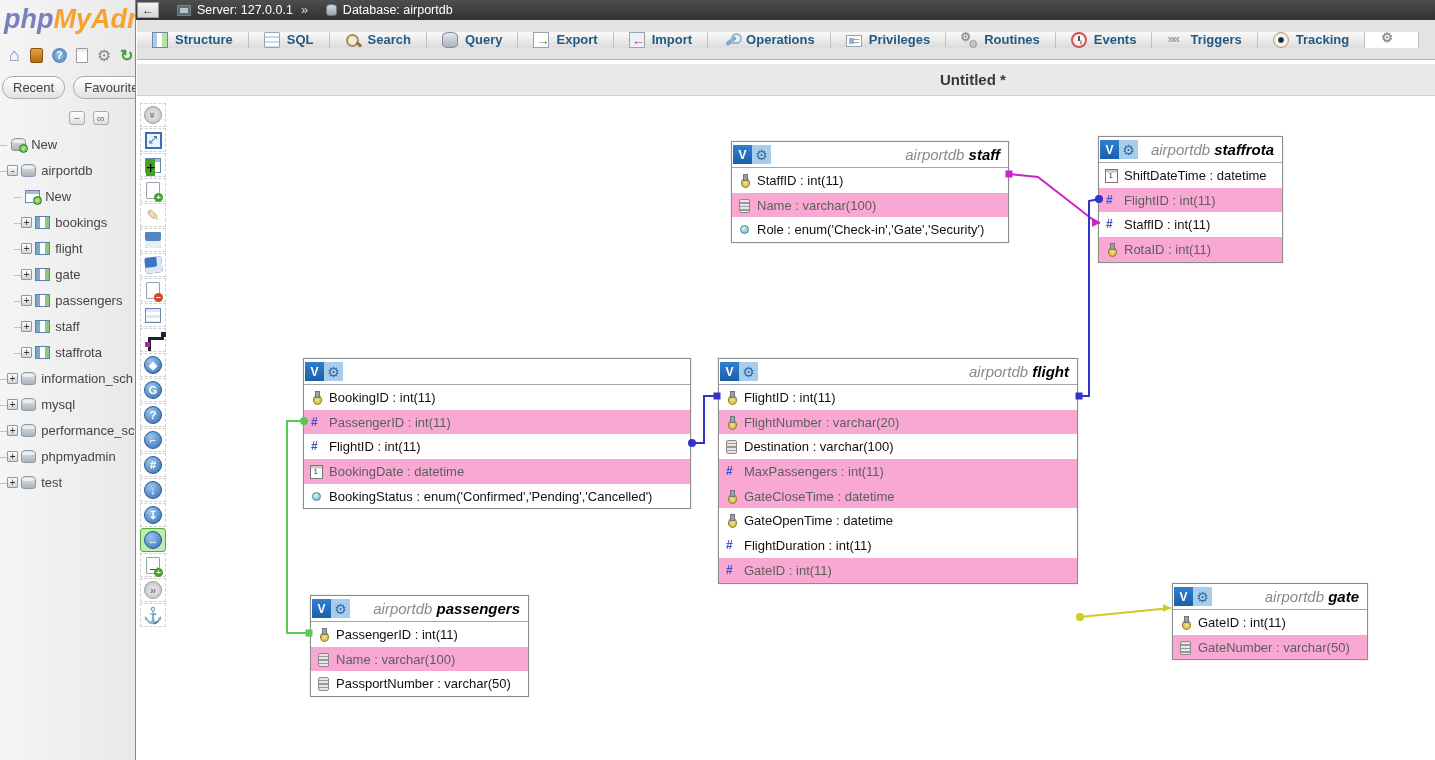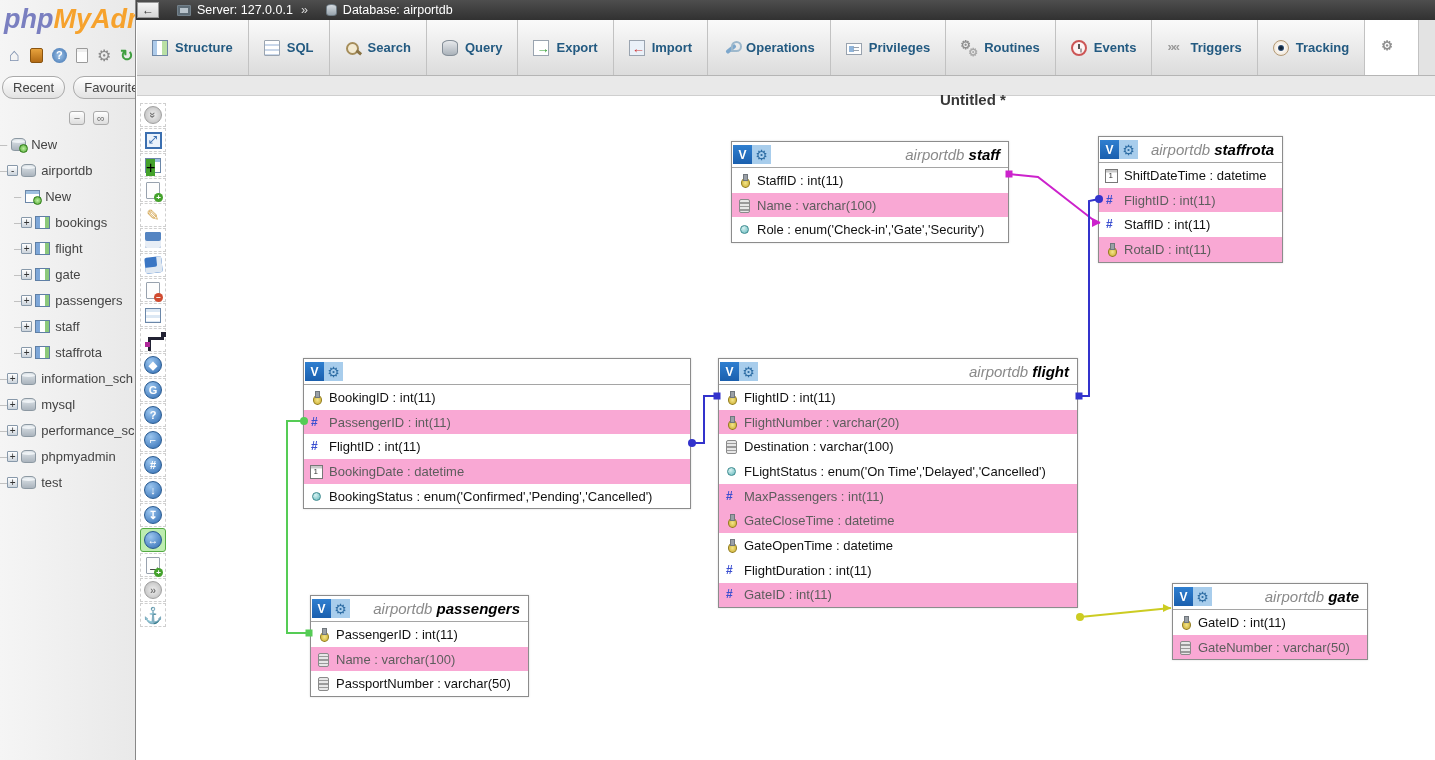--- a/index.html
+++ b/index.html
@@ -58,22 +58,22 @@
               border:1px solid #999; color:#333; font-size:12px; line-height:14px;
               text-align:center; margin:0 8px 0 1px; cursor:pointer; }
   .crumb-ico { display:inline-block; margin:0 6px 0 10px; }
   .ico-server { width:14px; height:11px; background:#b9c4cc; border:1px solid #72808a;
                 box-shadow:inset 0 0 0 2px #5e6c76; border-radius:1px; }
   .ico-dbsmall { width:11px; height:12px; background:linear-gradient(#d5dbe0,#97a3ac);
                 border-radius:5px 5px 4px 4px / 3px 3px 3px 3px; border:1px solid #6f7c85; }
   .crumb-sep { margin:0 8px; color:#ddd; }
 
   
-  #tabbar { position:absolute; left:137px; top:20px; width:1298px; height:56px;
-            background:#e3e3e3; border-bottom:1px solid #b5b5b5; display:flex; z-index:4; }
+  #tabbar { position:absolute; left:137px; top:20px; width:1298px; height:40px;
+            background:#e3e3e3; border-bottom:1px solid #b5b5b5; display:flex; z-index:4;align-items:center; }
   .tab { display:flex; align-items:center; padding:0 15px; border-right:1px solid #c2c2c2;
          background:linear-gradient(#fafafa,#dcdcdc); font-size:13px; font-weight:bold;
          color:#235a81; cursor:pointer; white-space:nowrap; }
   .tab.active { background:#fff; }
   .tabicon { display:inline-block; width:16px; height:16px; margin-right:7px; position:relative; }
   .ti-structure { border:1px solid #6f87a5; background:linear-gradient(90deg,#aecbea 32%,#ffffff 32% 66%,#b9e0a5 66%); }
   .ti-sql { border:1px solid #9aa4b0; background:repeating-linear-gradient(#ffffff 0 3px,#c9d7ea 3px 5px); border-radius:1px; }
   .ti-search { }
   .ti-search::before { content:""; position:absolute; left:1px; top:2px; width:9px; height:9px;
                        border:2px solid #a58d5a; border-radius:50%; background:#f3ead2; }
@@ -100,21 +100,21 @@
                       box-shadow:2px 4px 0 -0.5px #555; }
   .ti-triggers::before { content:"\00BB\00AB"; color:#9a9a9a; font-size:13px; letter-spacing:-2px; position:absolute; top:-1px; left:0; }
   .ti-tracking { border-radius:50%; background:radial-gradient(#fff 20%,#e8d9c4); border:1px solid #b49a76; }
   .ti-tracking::after { content:""; position:absolute; left:4.5px; top:4.5px; width:6px; height:6px;
                       background:radial-gradient(#123 25%,#4a7ab5); border-radius:50%; }
   .ti-designer::before { content:"\2699"; color:#8f8f8f; font-size:13px; position:absolute; top:-2px; left:1px; }
 
   
   #titleband { position:absolute; left:137px; top:64px; width:1298px; height:32px;
                background:#e9e9e9; border-bottom:1px solid #cfcfcf; z-index:3; }
-  #page-title { position:absolute; left:803px; top:7px; font-size:15px; font-weight:bold; color:#383838;margin-top:20px; }
+  #page-title { position:absolute; left:803px; top:7px; font-size:15px; font-weight:bold; color:#383838; }
 
   
   #canvas { position:absolute; left:137px; top:96px; width:1298px; height:664px; background:#fff; }
   #dtoolbar { position:absolute; left:3px; top:6px; width:30px; z-index:6; }
   .tool { width:26px; height:24px; margin:1px 0; border:1px dashed #cfcfcf; display:flex;
           align-items:center; justify-content:center; cursor:pointer; background:transparent; }
   .tool.selected { background:#bdedb0; border:1px solid #55aa44; border-radius:3px; }
   .tg { width:18px; height:18px; border-radius:50%; display:flex; align-items:center; justify-content:center;
         font-size:11px; font-weight:bold; color:#fff; }
   .tg-gray  { background:radial-gradient(#f0f0f0,#b9b9b9); color:#777; border:1px solid #9f9f9f; }
@@ -523,24 +523,20 @@
       <span>FlightID : int(11)</span>
     </div>
     <div class="drow alt">
       <span class="cico ci-key"></span>
       <span>FlightNumber : varchar(20)</span>
     </div>
     <div class="drow">
       <span class="cico ci-text"></span>
       <span>Destination : varchar(100)</span>
     </div>
-    <div class="drow">
-      <span class="cico ci-enum"></span>
-      <span>FLightStatus : enum('On Time','Delayed','Cancelled')</span>
-    </div>
     <div class="drow alt">
       <span class="cico ci-num"></span>
       <span>MaxPassengers : int(11)</span>
     </div>
     <div class="drow alt">
       <span class="cico ci-key"></span>
       <span>GateCloseTime : datetime</span>
     </div>
     <div class="drow">
       <span class="cico ci-key"></span>

